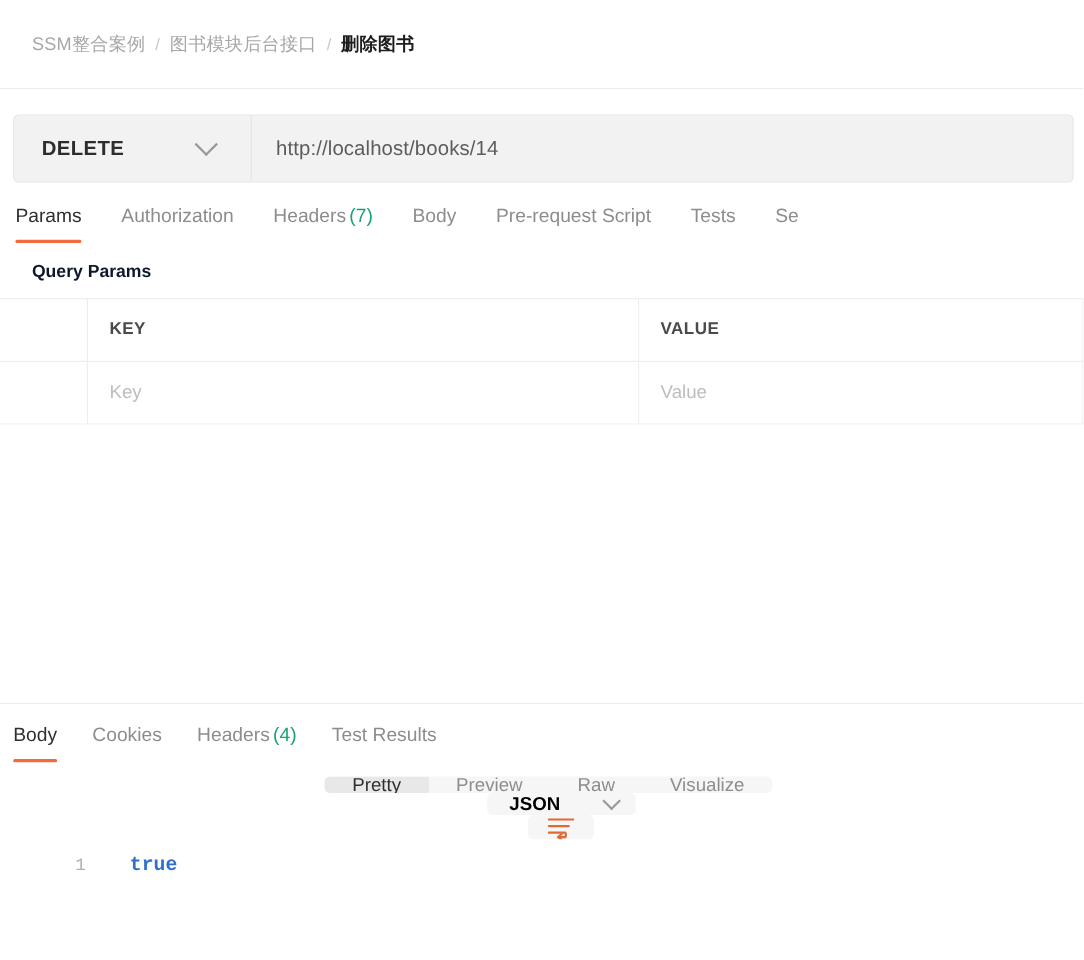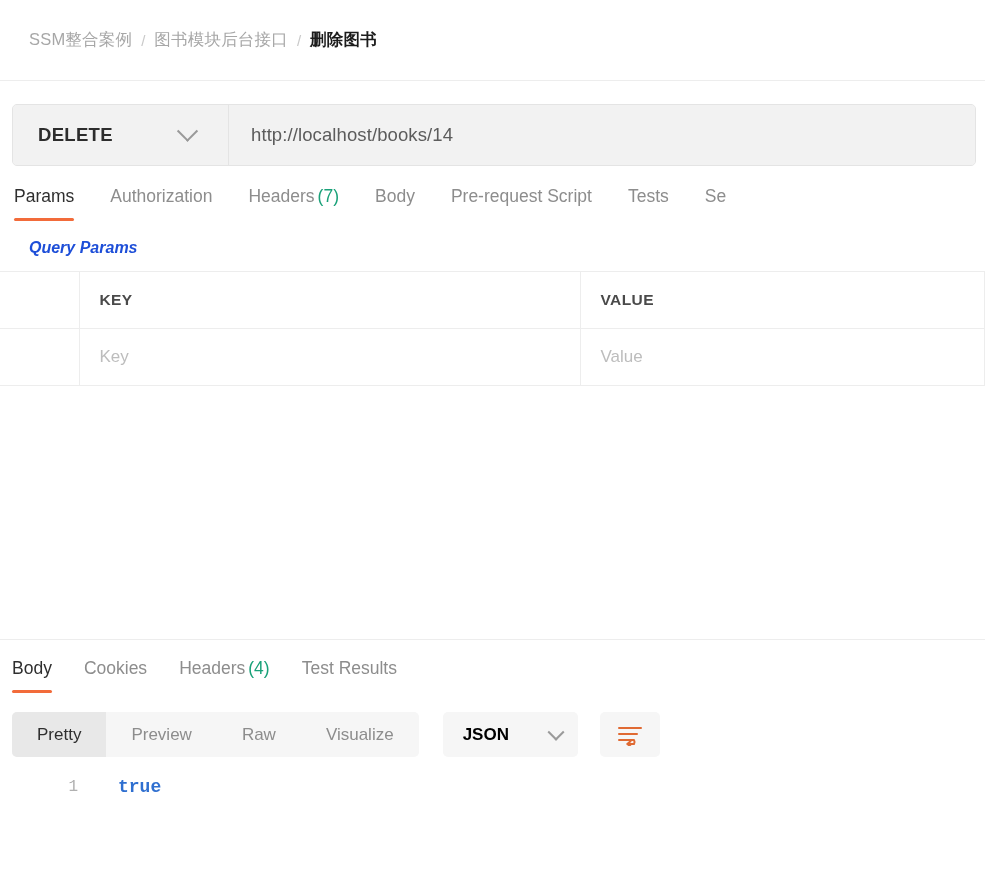--- a/index.html
+++ b/index.html
@@ -120,23 +120,22 @@
   }
   .count-badge {
     color: #1aa179;
     margin-left: 3px;
   }
 
   
   .qp-title {
     font-size: 16px;
     font-weight: bold;
-    color: #1d4ed8;
+    color: #0f172a;
     padding: 18px 0 14px 29px;
-    font-style: italic;
   }
   .qp-table {
     width: 100%;
     border-collapse: collapse;
     table-layout: fixed;
   }
   .qp-table th, .qp-table td {
     border: 1px solid #ededed;
     border-left: none;
     height: 57px;
@@ -178,20 +177,21 @@
   }
   .res-tabs .tab { margin-right: 32px; }
 
   
   .res-toolbar {
     display: flex;
     align-items: center;
     padding: 13px 0 0 12px;
     height: 70px;
     box-sizing: border-box;
+    flex-direction: column;
   }
   .seg-group {
     display: flex;
     background: #f6f6f6;
     border-radius: 5px;
     overflow: hidden;
     height: 45px;
   }
   .seg {
     display: flex;

